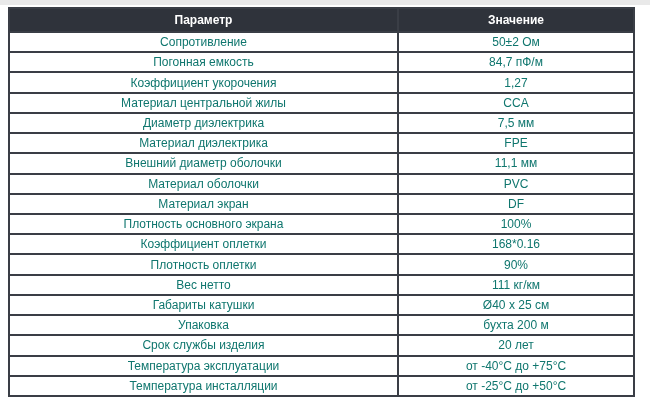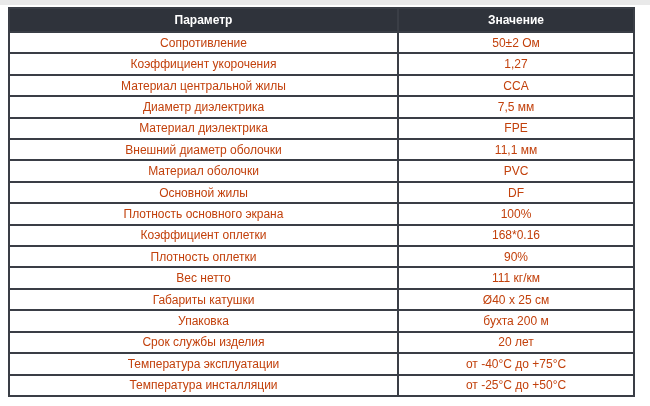--- a/index.html
+++ b/index.html
@@ -42,21 +42,21 @@
     overflow: hidden;
   }
   table.spec-table th {
     background: #2f333b;
     color: #ffffff;
     font-size: 12px;
     font-weight: bold;
     height: 22px;
   }
   table.spec-table td {
-    color: #c2410c;
+    color: #0f766e;
     font-size: 12px;
     height: 17px;
     background: #ffffff;
   }
 </style>
 </head>
 <body>
 
 <div class="top-strip"></div>
 
@@ -71,20 +71,24 @@
         <th>Параметр</th>
         <th>Значение</th>
       </tr>
     </thead>
     <tbody>
         <tr>
           <td>Сопротивление</td>
           <td>50±2 Ом</td>
         </tr>
         <tr>
+          <td>Погонная емкость</td>
+          <td>84,7 пФ/м</td>
+        </tr>
+        <tr>
           <td>Коэффициент укорочения</td>
           <td>1,27</td>
         </tr>
         <tr>
           <td>Материал центральной жилы</td>
           <td>CCA</td>
         </tr>
         <tr>
           <td>Диаметр диэлектрика</td>
           <td>7,5 мм</td>
@@ -95,21 +99,21 @@
         </tr>
         <tr>
           <td>Внешний диаметр оболочки</td>
           <td>11,1 мм</td>
         </tr>
         <tr>
           <td>Материал оболочки</td>
           <td>PVC</td>
         </tr>
         <tr>
-          <td>Основной жилы</td>
+          <td>Материал экран</td>
           <td>DF</td>
         </tr>
         <tr>
           <td>Плотность основного экрана</td>
           <td>100%</td>
         </tr>
         <tr>
           <td>Коэффициент оплетки</td>
           <td>168*0.16</td>
         </tr>

